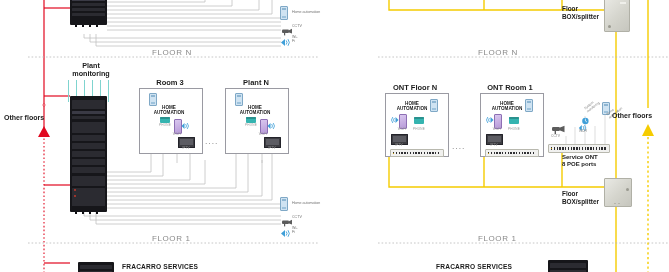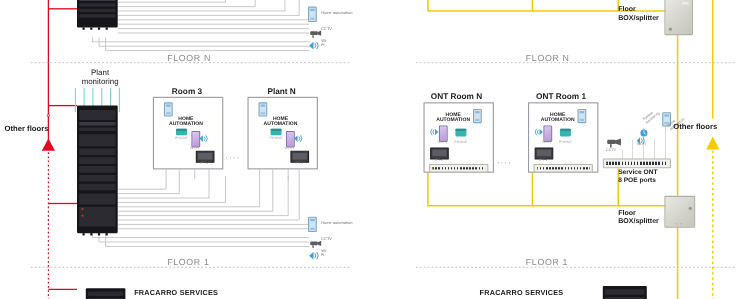--- a/index.html
+++ b/index.html
@@ -10,21 +10,21 @@
   
   .floor-label{font-size:8px;color:#8a8a8a;letter-spacing:.6px;font-family:"Liberation Sans",sans-serif;}
   .room-title{font-size:7.5px;font-weight:bold;color:#1b1b1b;text-align:center;}
   .ha-title{font-size:4.6px;font-weight:bold;color:#1b1b1b;text-align:center;line-height:5.4px;}
   .micro{font-size:3.1px;color:#9a9a9a;text-align:center;line-height:3.6px;letter-spacing:.2px;}
   .micro-d{font-size:3.3px;color:#7d7d7d;line-height:3.9px;}
   .legend-t{font-size:3.6px;color:#6f6f6f;}
   .otherfloors{font-size:7px;font-weight:bold;color:#1b1b1b;white-space:nowrap;}
   .svc-lbl{font-size:6px;font-weight:bold;color:#1b1b1b;line-height:7.4px;}
   .box-lbl{font-size:6.4px;font-weight:bold;color:#1b1b1b;line-height:8px;}
-  .plant-lbl{font-size:7.2px;font-weight:normal;color:#1b1b1b;text-align:center;line-height:8.4px;}
+  .plant-lbl{font-size:7.2px;font-weight:bold;color:#1b1b1b;text-align:center;line-height:8.4px;}
   .frac{font-size:6.6px;font-weight:bold;color:#1b1b1b;letter-spacing:.2px;white-space:nowrap;}
   .dots{font-size:7px;color:#777;letter-spacing:1px;}
   
   .room{position:absolute;border:1px solid #9a9aa2;background:#ffffff;}
   
   .rack{position:absolute;background:#16161a;border-radius:1px;}
   .rack .slot{position:absolute;left:2px;right:2px;height:3px;background:#2b2b31;border-radius:.5px;}
   .rack .slot.lit{background:#3a3a45;}
   .rack .foot{position:absolute;bottom:-2px;width:2px;height:2px;background:#0e0e12;}
   .ont{position:absolute;background:#f1f1ef;border:.5px solid #b8b8ae;border-radius:1px;}
@@ -346,21 +346,21 @@
       <div class="kn" style="left:3px;bottom:3px;"></div>
   </div>
   <div class="abs box-lbl" style="left:562px;top:5px;width:46px;">
     <span>Floor</span><br>
     <span>BOX/splitter</span>
   </div>
 
   <div class="abs floor-label" style="left:478px;top:48px;">FLOOR N</div>
   <div class="abs floor-label" style="left:478px;top:234px;">FLOOR 1</div>
 
-  <div class="abs room-title" style="left:378px;top:83px;width:74px;">ONT Room N</div>
+  <div class="abs room-title" style="left:378px;top:83px;width:74px;">ONT Floor N</div>
   <div class="room" style="left:385px;top:93px;width:62px;height:62px;">
     <div class="ha-dev" style="left:44px;top:5px;width:6px;height:11px;">
       <div class="grill"></div>
         <div class="btn"></div>
     </div>
     <div class="abs ha-title" style="left:8px;top:7px;width:36px;">
       <span>HOME</span><br>
       <span>AUTOMATION</span>
     </div>
     <svg class="abs" width="9" height="8" style="left:4px;top:22px;">

